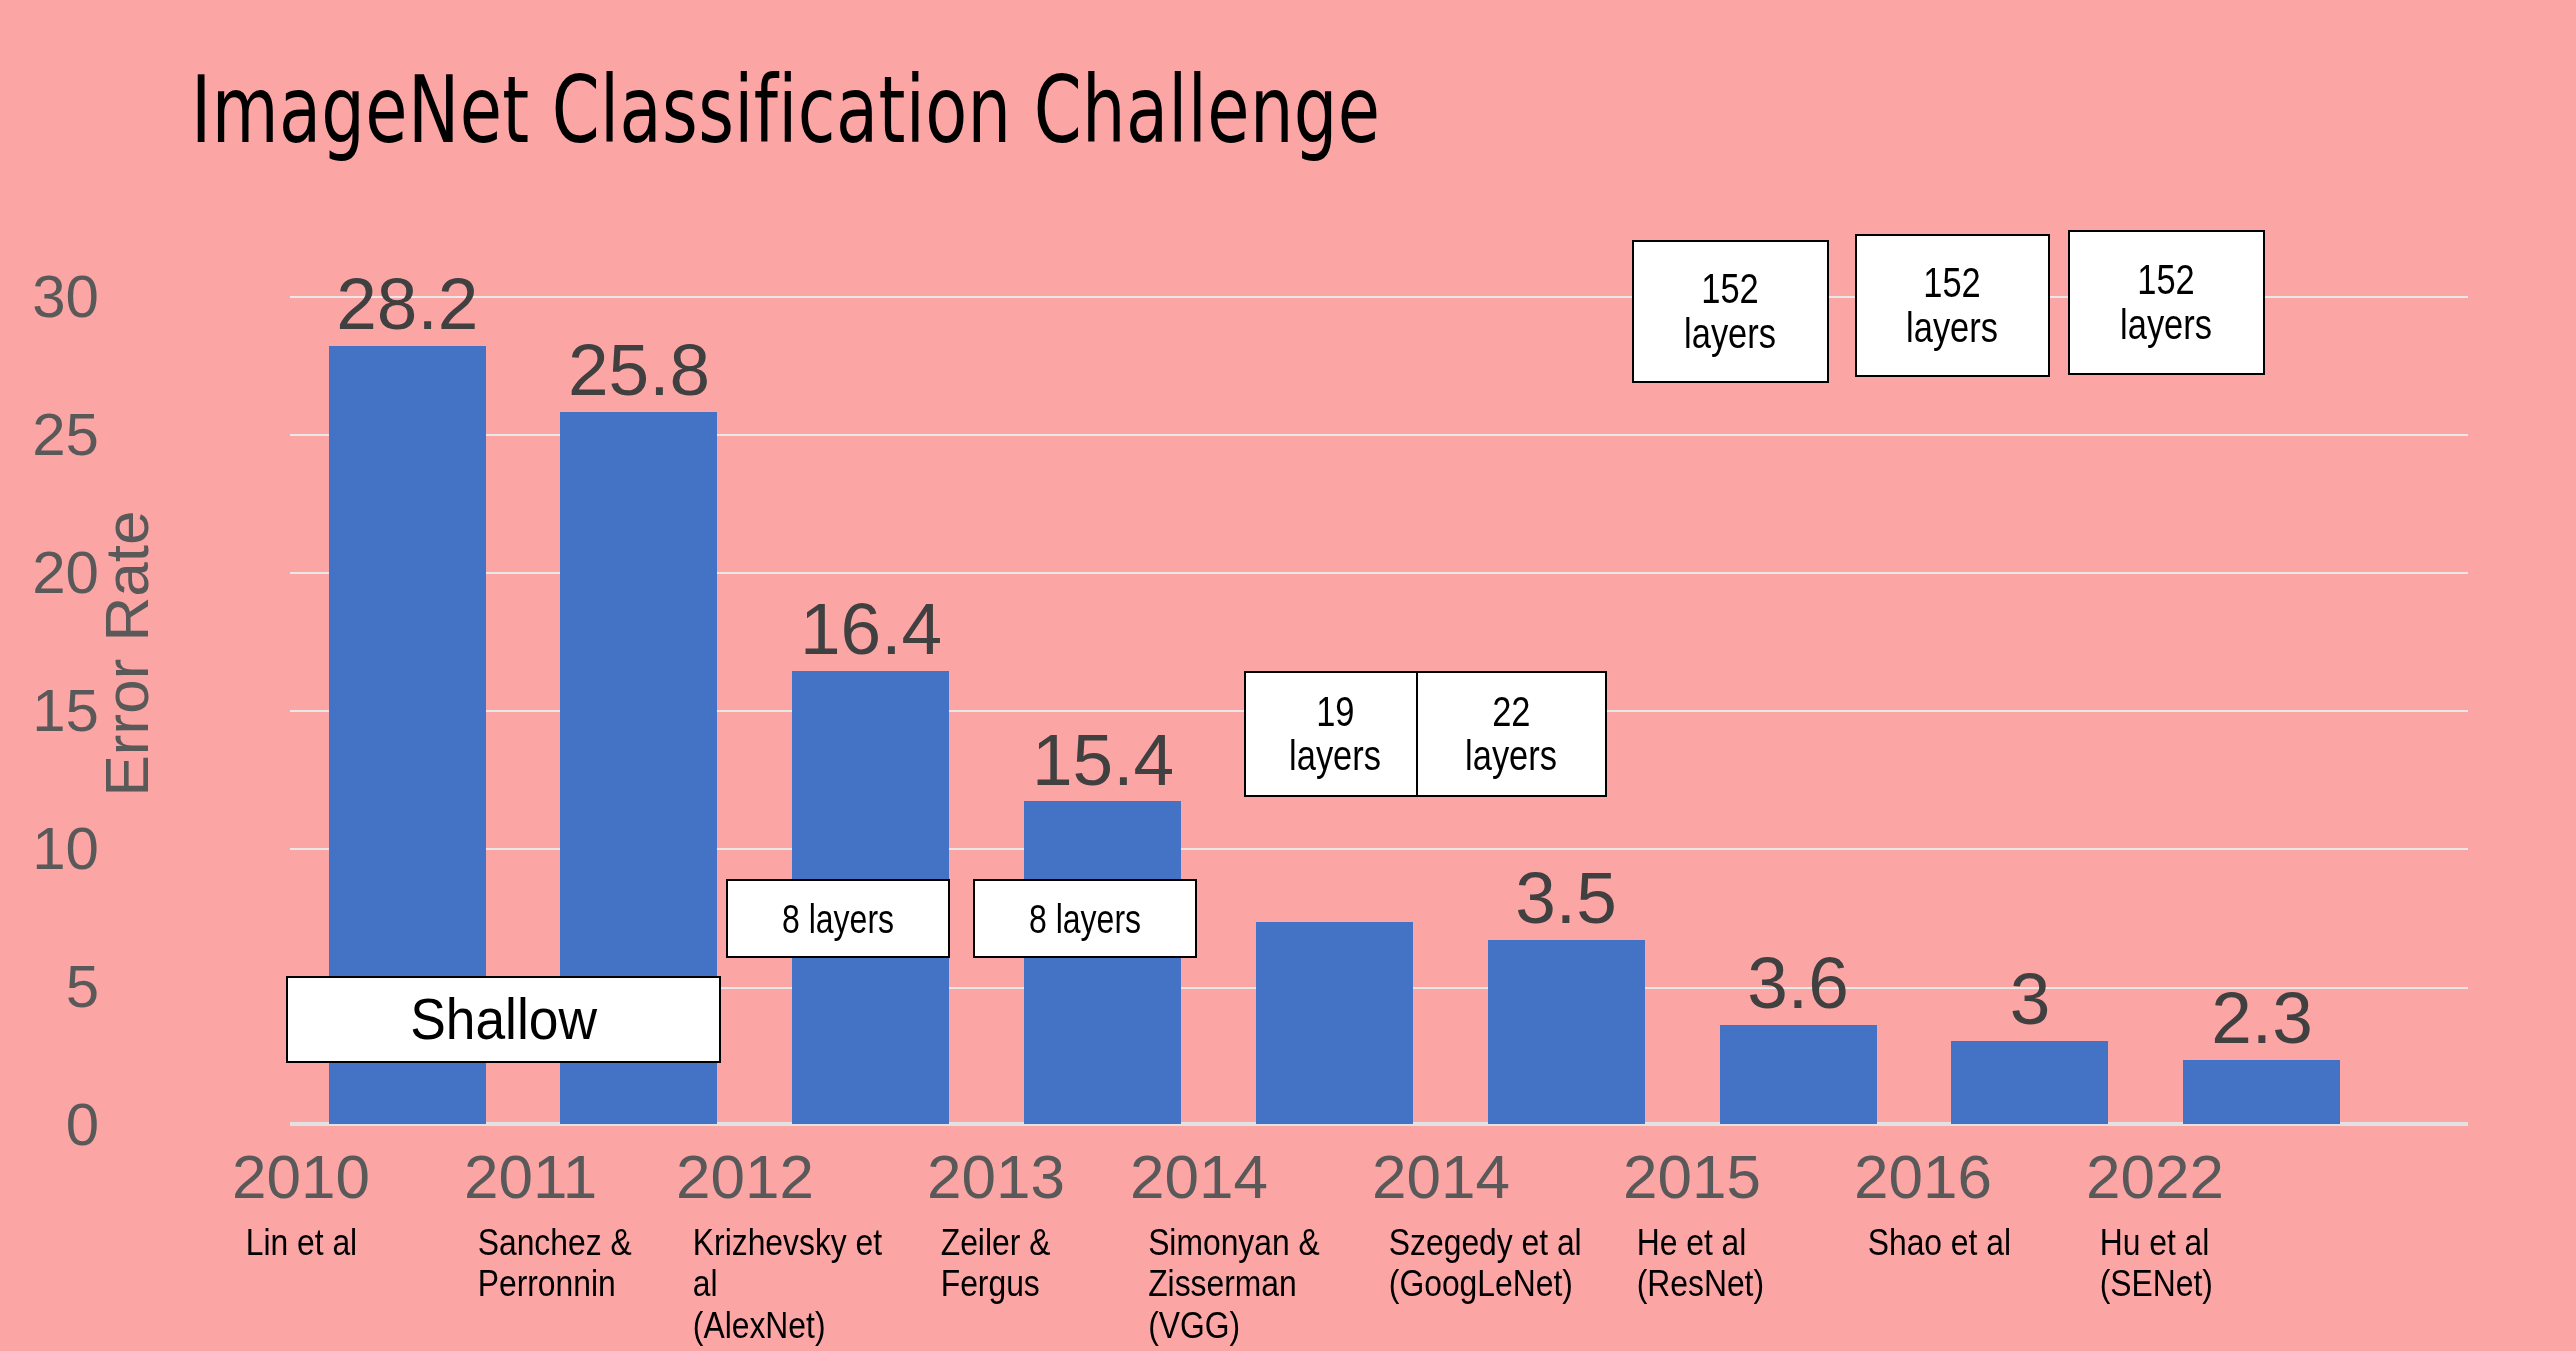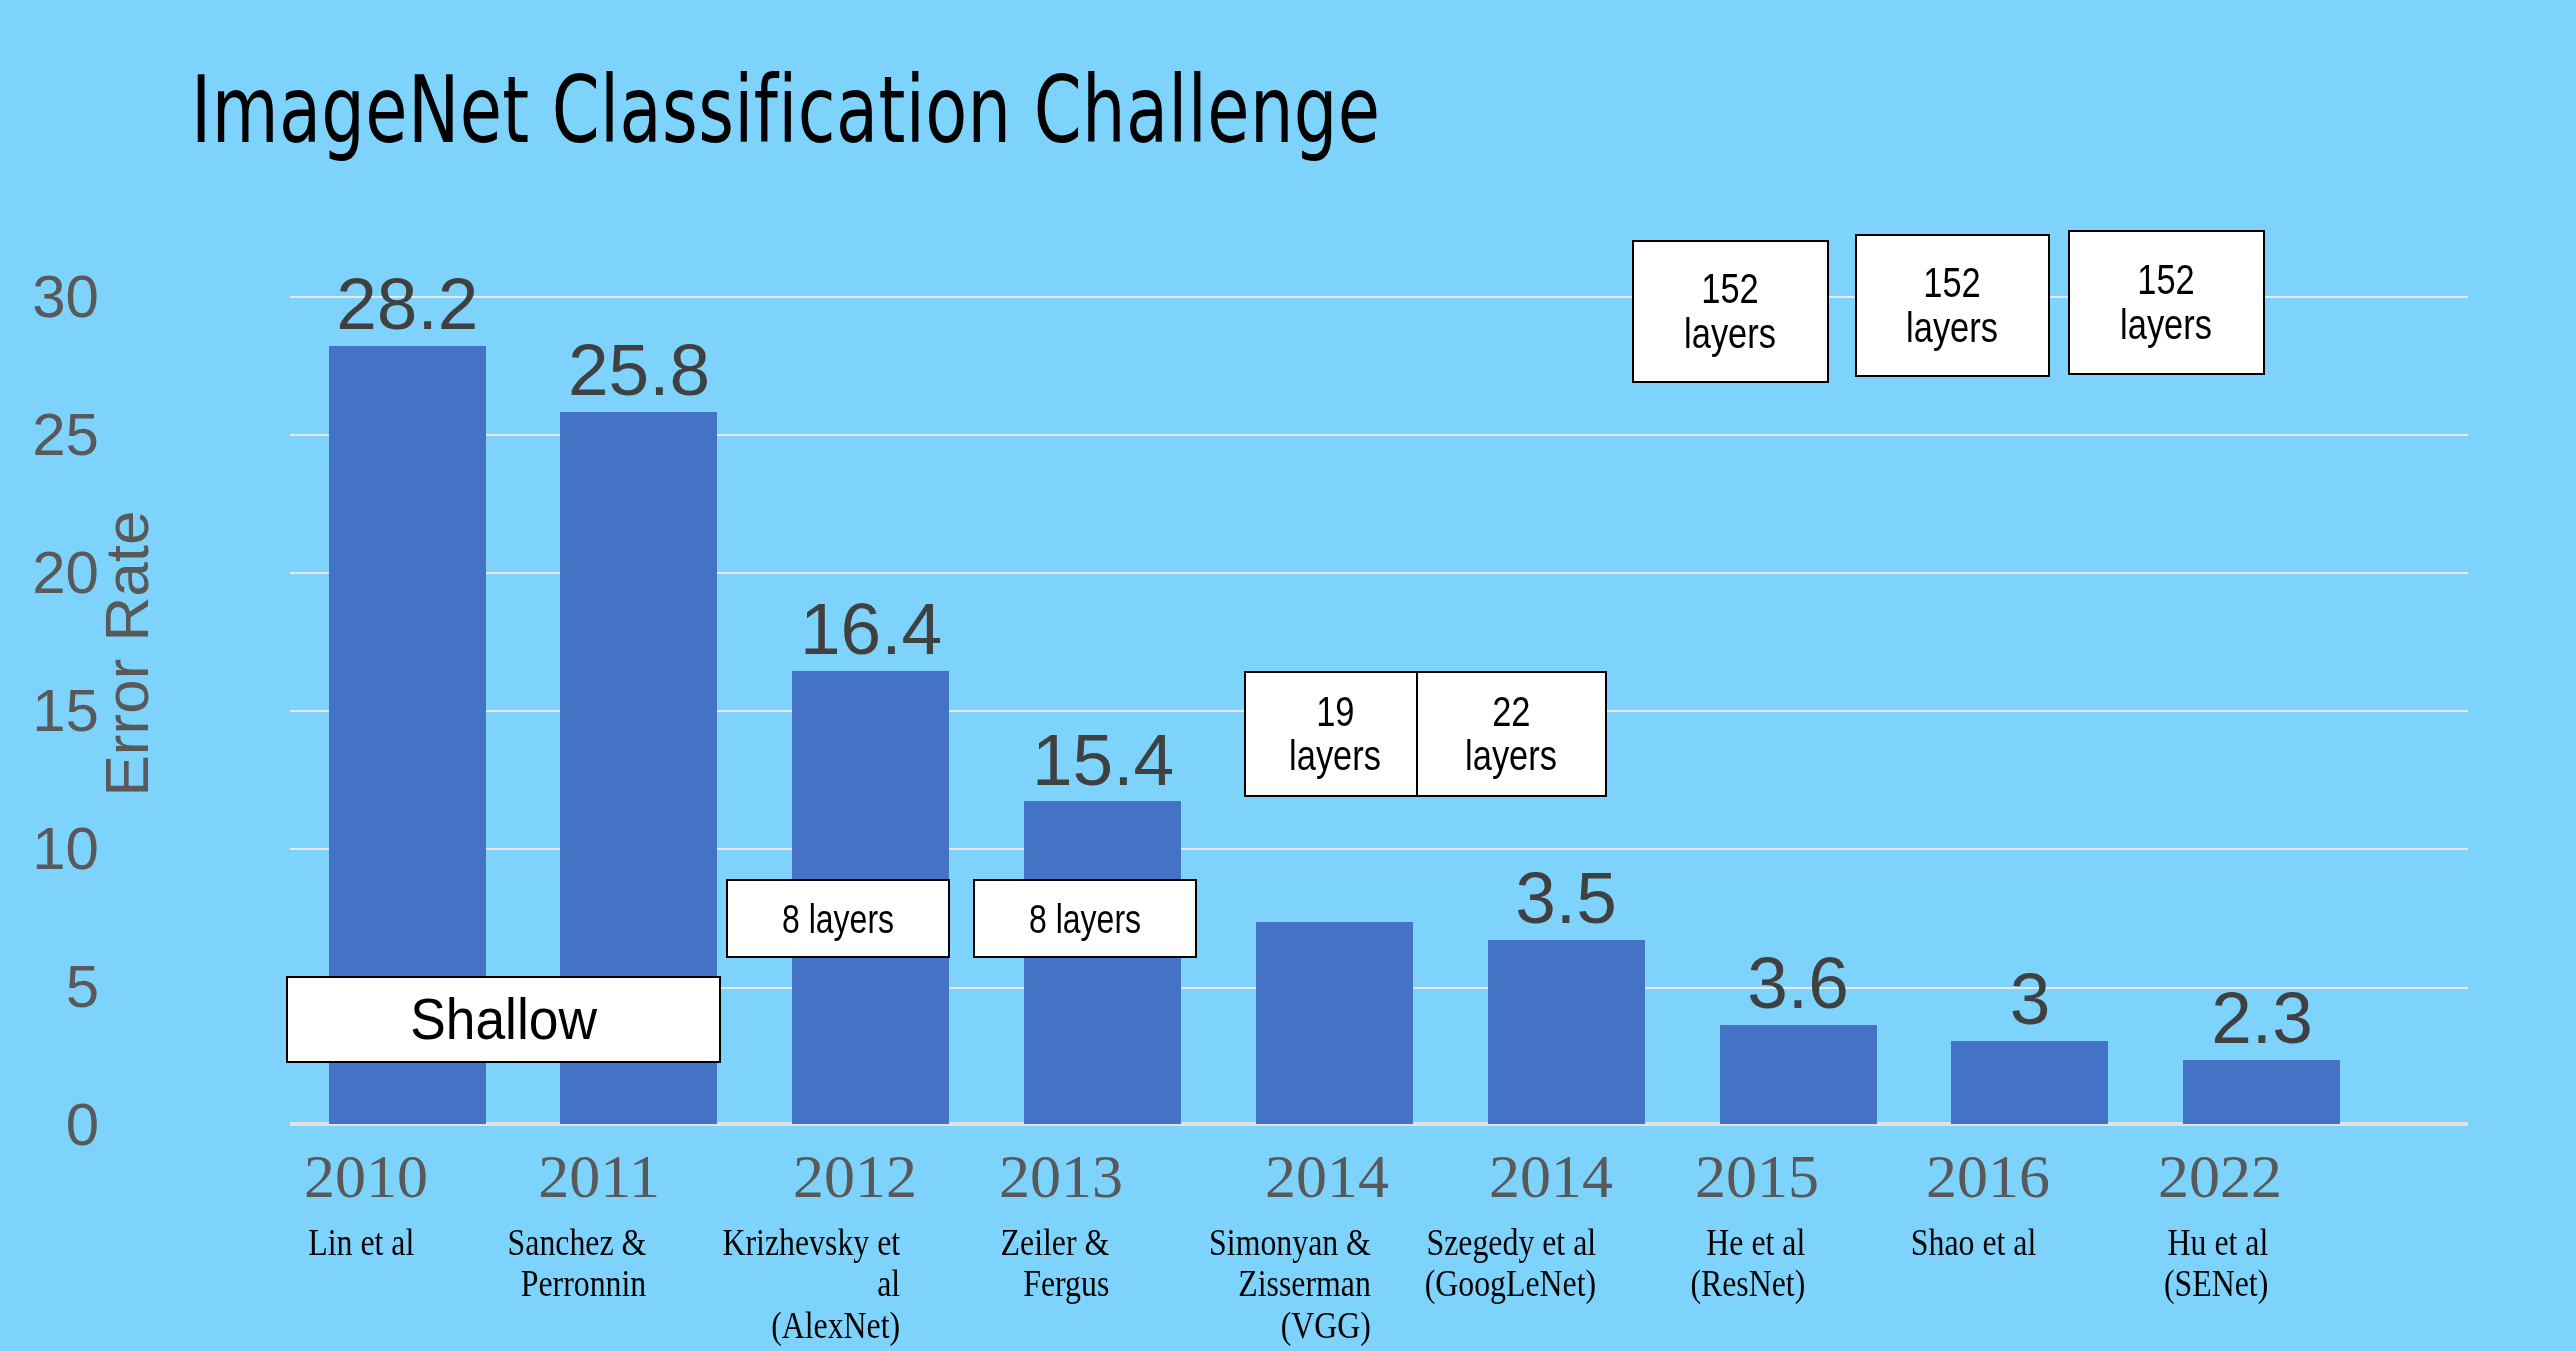--- a/index.html
+++ b/index.html
@@ -4,21 +4,21 @@
 <style>
   html, body {
     margin: 0;
     padding: 0;
     background: #ffffff;
   }
   #slide {
     position: relative;
     width: 2576px;
     height: 1351px;
-    background: #7dd3fc;
+    background: #fca5a5;
     overflow: hidden;
     font-family: "Liberation Sans", sans-serif;
   }
 
   
   #chart-title {
     position: absolute;
     left: 191px;
     top: 56px;
     font-family: "DejaVu Sans Condensed", "Liberation Sans Narrow", "Liberation Sans", sans-serif;
@@ -92,22 +92,21 @@
     text-align: center;
     font-size: 73px;
     color: #404040;
     line-height: 1;
     white-space: nowrap;
   }
 
   
   .xlabel {
     position: absolute;
-    text-align: right;
-    font-family: Liberation Serif, serif;
+    text-align: left;
   }
   .xlabel-year {
     font-size: 62px;
     color: #595959;
     line-height: 1.02;
     white-space: nowrap;
   }
   .xlabel-author {
     font-size: 37px;
     color: #000000;

